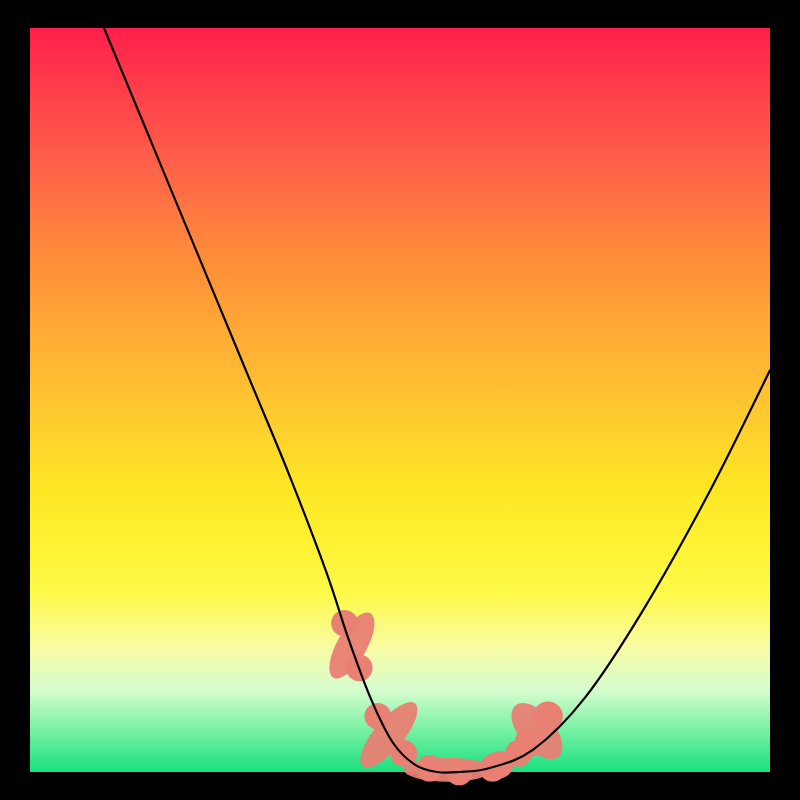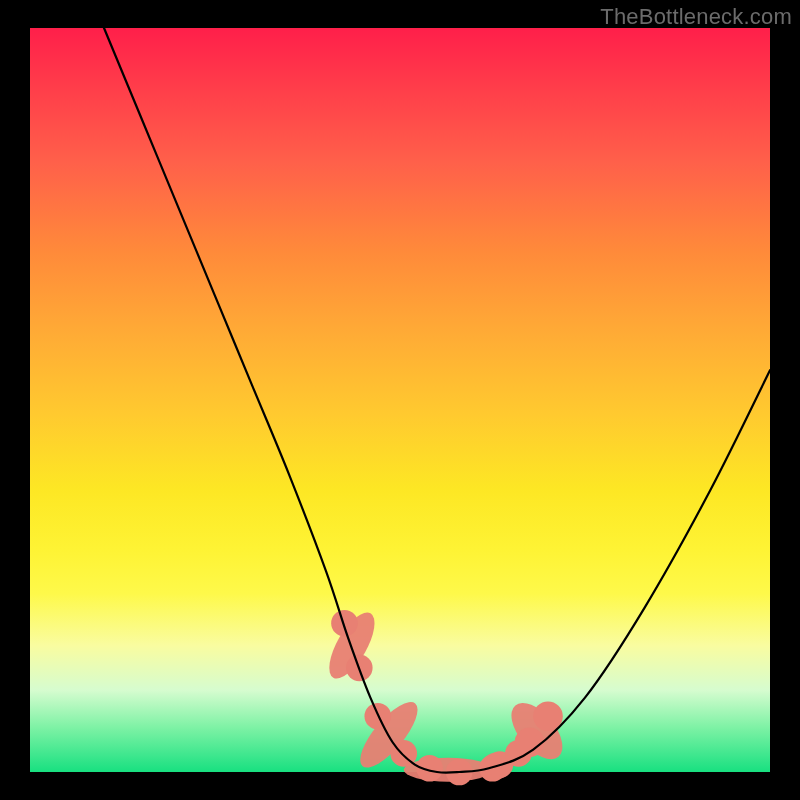--- a/index.html
+++ b/index.html
@@ -76,14 +76,13 @@
           <circle cx="429.20" cy="744.00" r="13.32" fill="#e88073"></circle>
           <circle cx="462.50" cy="740.28" r="13.32" fill="#e88073"></circle>
           <circle cx="469.90" cy="736.56" r="13.32" fill="#e88073"></circle>
           <circle cx="488.40" cy="725.40" r="13.32" fill="#e88073"></circle>
           <circle cx="499.50" cy="714.24" r="14.80" fill="#e88073"></circle>
           <circle cx="518.00" cy="688.20" r="14.80" fill="#e88073"></circle>
         </g>
       <path fill="none" stroke="#000000" stroke-width="2.2" stroke-linecap="round" d="M 74.00 0.00 C 80.17 14.88, 98.67 59.52, 111.00 89.28 C 123.33 119.04, 135.67 148.80, 148.00 178.56 C 160.33 208.32, 172.67 238.08, 185.00 267.84 C 197.33 297.60, 209.67 327.36, 222.00 357.12 C 234.33 386.88, 246.67 415.40, 259.00 446.40 C 271.33 477.40, 286.13 515.84, 296.00 543.12 C 305.87 570.40, 310.80 589.00, 318.20 610.08 C 325.60 631.16, 333.00 652.24, 340.40 669.60 C 347.80 686.96, 355.20 703.08, 362.60 714.24 C 370.00 725.40, 377.40 731.60, 384.80 736.56 C 392.20 741.52, 399.60 742.76, 407.00 744.00 C 414.40 745.24, 420.57 744.62, 429.20 744.00 C 437.83 743.38, 446.47 744.00, 458.80 740.28 C 471.13 736.56, 487.17 733.46, 503.20 721.68 C 519.23 709.90, 536.50 693.16, 555.00 669.60 C 573.50 646.04, 593.23 615.04, 614.20 580.32 C 635.17 545.60, 659.83 500.96, 680.80 461.28 C 701.77 421.60, 730.13 362.08, 740.00 342.24"></path>
     </svg>
   </div>
-  <div class="watermark">TheBottleneck.com</div>
 </div>
 
 </body></html>

